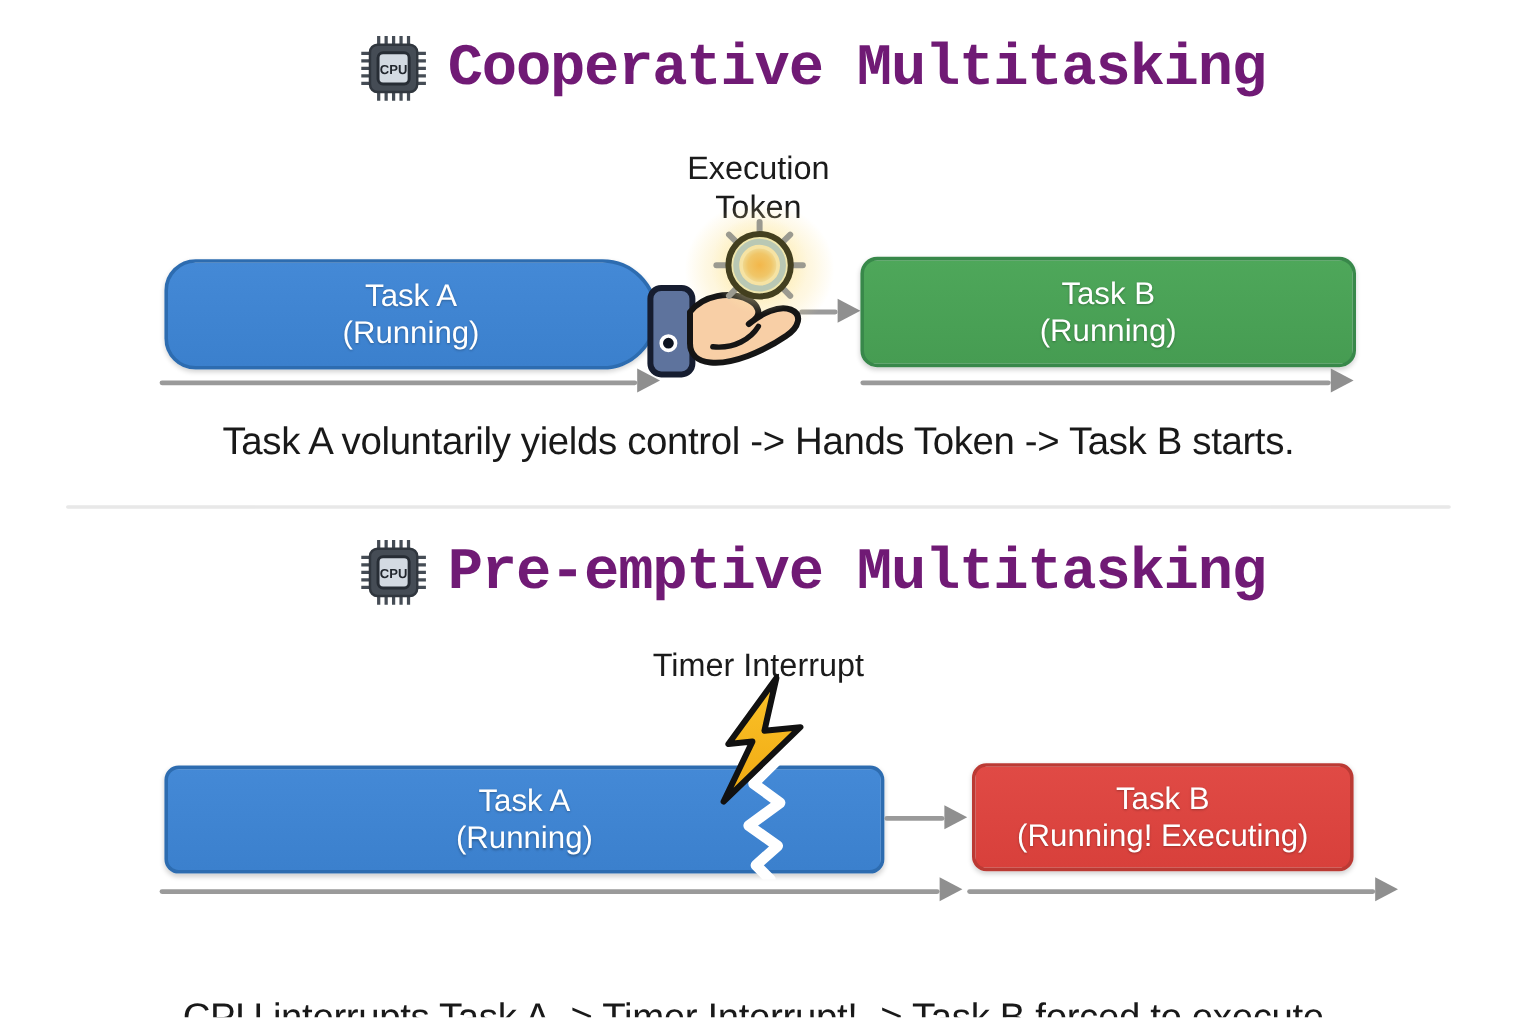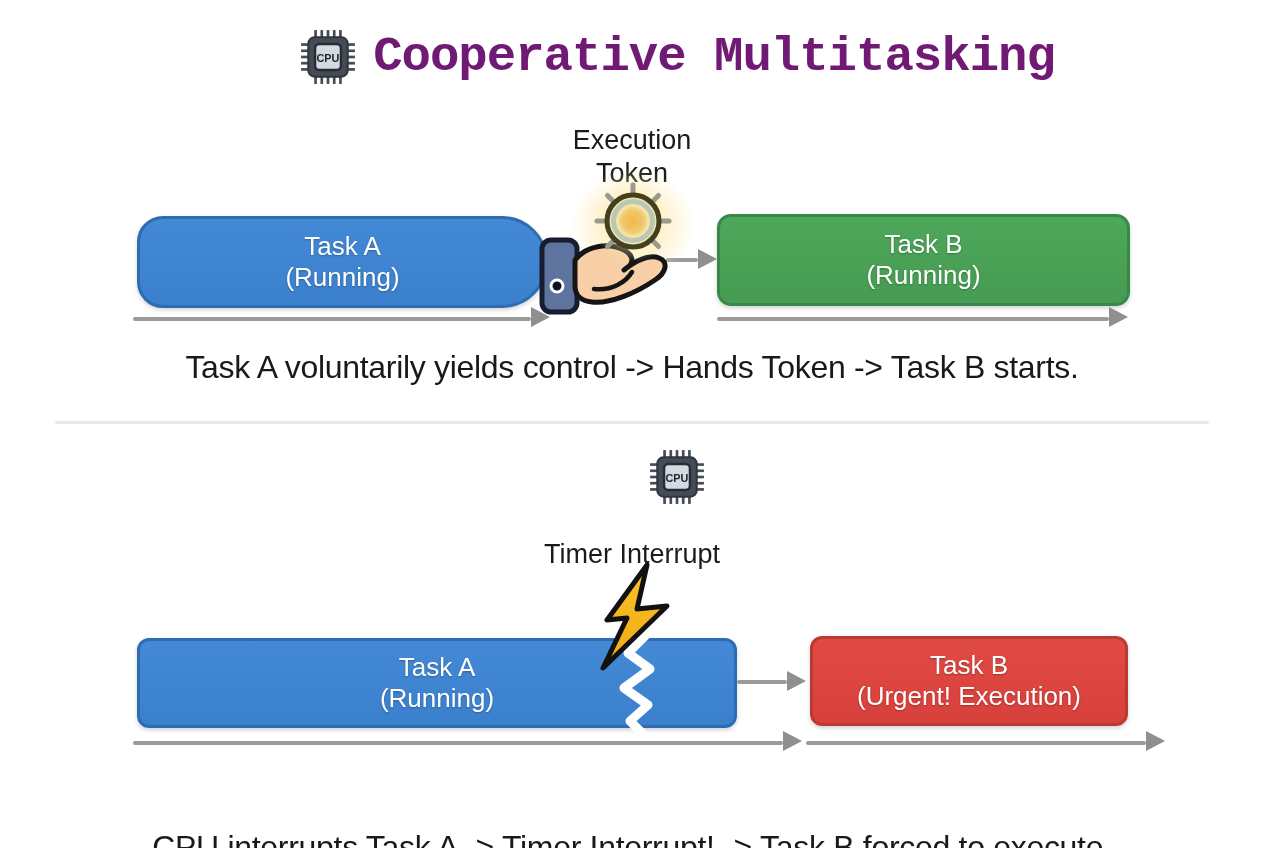--- a/index.html
+++ b/index.html
@@ -197,20 +197,21 @@
         <line x1="46" y1="16" x2="54" y2="16"></line>
           <line x1="46" y1="22" x2="54" y2="22"></line>
           <line x1="46" y1="28" x2="54" y2="28"></line>
           <line x1="46" y1="34" x2="54" y2="34"></line>
           <line x1="46" y1="40" x2="54" y2="40"></line>
       </g>
       <rect x="9" y="9" width="38" height="38" rx="6" fill="#454c55" stroke="#30363e" stroke-width="2"></rect>
       <rect x="15.5" y="15.5" width="25" height="25" rx="4" fill="#d3dae2" stroke="#272d35" stroke-width="2.4"></rect>
       <text x="28" y="32.5" text-anchor="middle" font-size="10.5" font-weight="bold" fill="#21262d" font-family="Liberation Sans, sans-serif">CPU</text>
     </svg>
+    <div class="title-text">Pre-emptive Multitasking</div>
   </div>
 
   <div class="annotation" style="left:482px; top:538px; width:300px;">Timer Interrupt</div>
 
   <div class="task-box box-blue-bottom">
     <span>Task A</span>
     <span>(Running)</span>
   </div>
 
   <svg class="crack-svg" viewBox="0 0 56 100">
@@ -225,21 +226,21 @@
         </linearGradient>
       </defs>
     <polygon points="62,3 22,58 42,56 18,106 82,44 52,47" fill="url(#boltG)" stroke="#111111" stroke-width="5" stroke-linejoin="round"></polygon>
   </svg>
 
   <div class="tl-line" style="left:737px; top:680px; width:50px;"></div>
   <div class="tl-head" style="left:787px; top:671px;"></div>
 
   <div class="task-box box-red">
     <span>Task B</span>
-    <span>(Urgent! Execution)</span>
+    <span>(Running! Executing)</span>
   </div>
 
   <div class="tl-line" style="left:133px; top:741px; width:650px;"></div>
   <div class="tl-head" style="left:783px; top:731px;"></div>
   <div class="tl-line" style="left:806px; top:741px; width:340px;"></div>
   <div class="tl-head" style="left:1146px; top:731px;"></div>
 
   <div class="caption" style="top:785px;margin-top:44px;">CPU interrupts Task A -&gt; Timer Interrupt! -&gt; Task B forced to execute.</div>
 
 </div>

